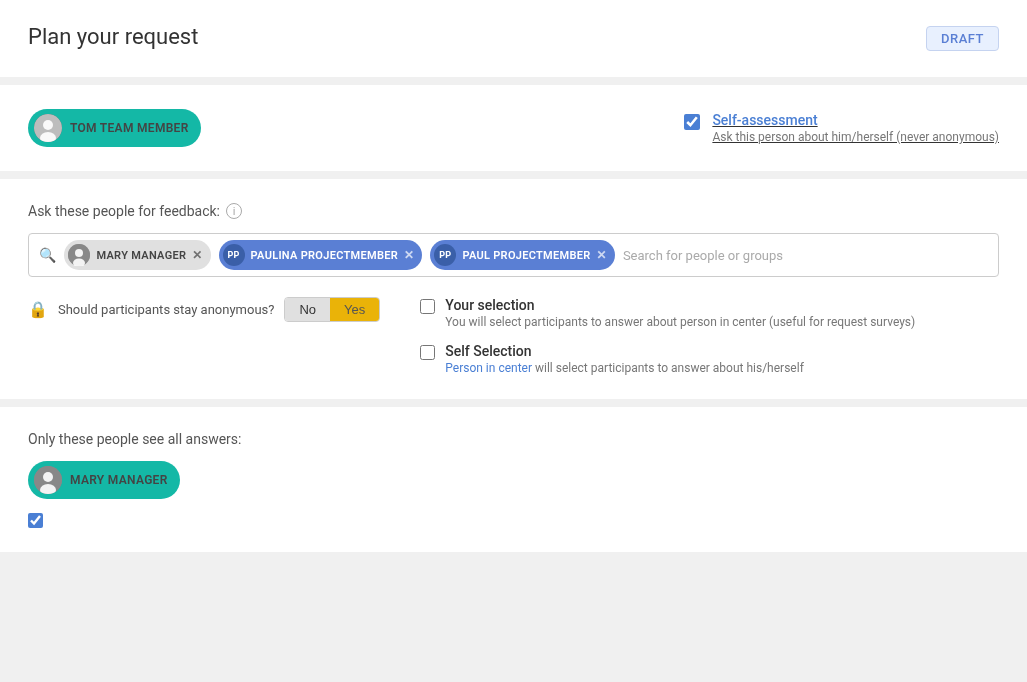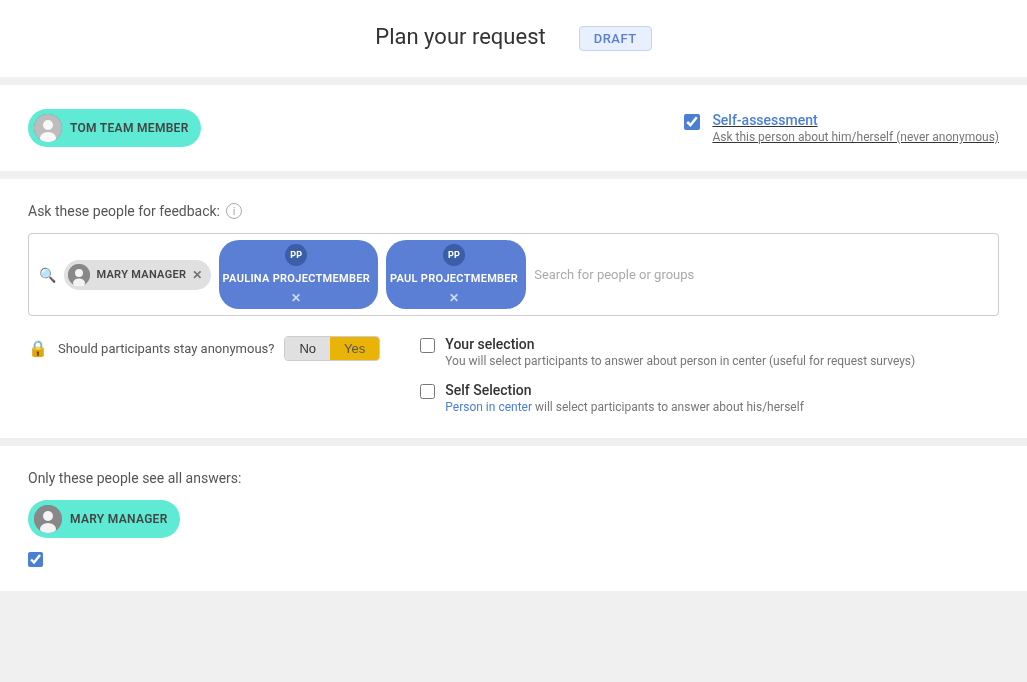--- a/index.html
+++ b/index.html
@@ -21,21 +21,21 @@
       padding: 24px 28px;
     }
     .section-title {
       font-size: 22px;
       font-weight: 400;
       color: #333;
       margin-bottom: 4px;
     }
     .header-row {
       display: flex;
-      justify-content: center;
+      justify-content: space-between;
       align-items: center;
       gap: 33px;
     }
     .draft-badge {
       background: #e8f0fe;
       color: #5a7fd4;
       border: 1px solid #c5d3f0;
       border-radius: 4px;
       padding: 4px 14px;
       font-size: 13px;
@@ -44,21 +44,21 @@
     }
     .section-label {
       font-size: 14px;
       color: #555;
       margin-bottom: 14px;
     }
     
     .chip {
       display: inline-flex;
       align-items: center;
-      background: #5eead4;
+      background: #14b8a6;
       border-radius: 20px;
       padding: 5px 12px 5px 6px;
       font-size: 12px;
       font-weight: 600;
       color: #444;
       letter-spacing: 0.3px;
       gap: 8px;
       cursor: default;
     }
     .chip-avatar {
@@ -154,21 +154,20 @@
       letter-spacing: 0.3px;
       gap: 6px;
     }
     .tag-chip-gray {
       background: #e0e0e0;
       color: #444;
     }
     .tag-chip-blue {
       background: #5a7fd4;
       color: #fff;
-      flex-direction: column;
     }
     .tag-chip-remove {
       cursor: pointer;
       font-size: 12px;
       opacity: 0.7;
     }
     .tag-chip-avatar {
       width: 22px;
       height: 22px;
       border-radius: 50%;

